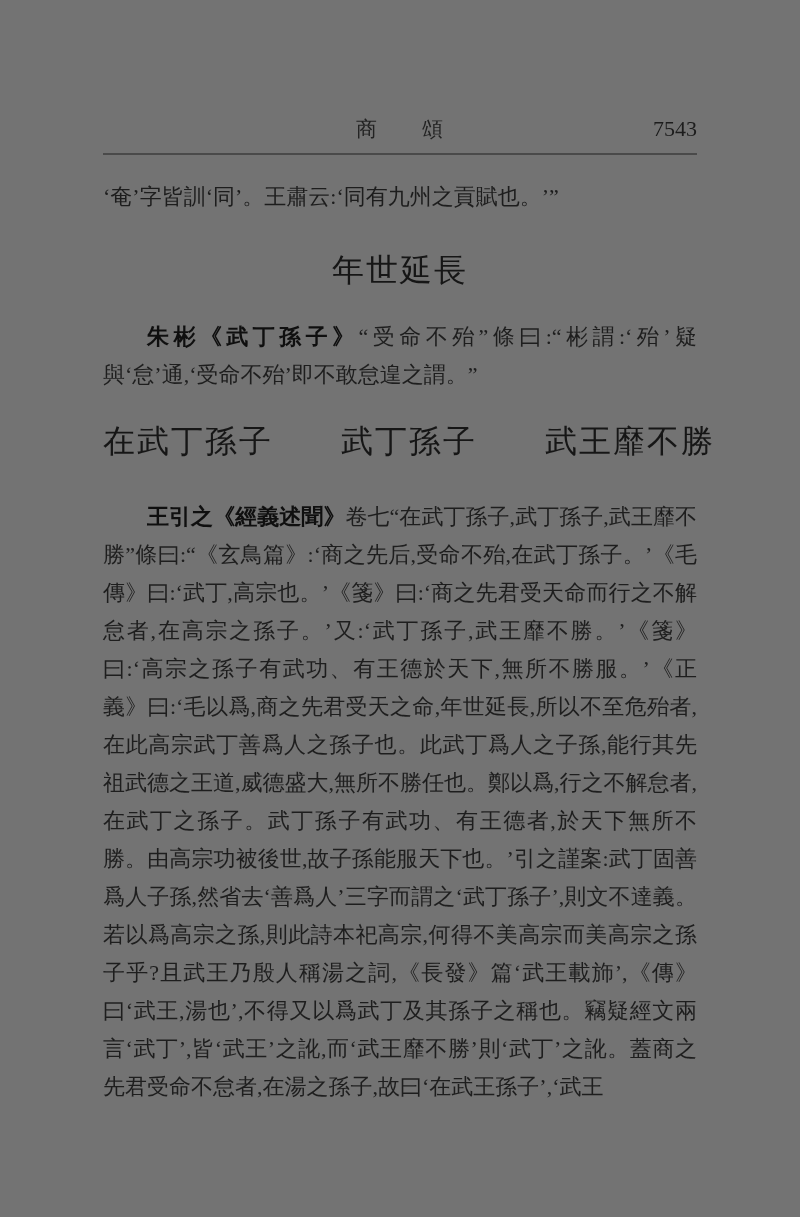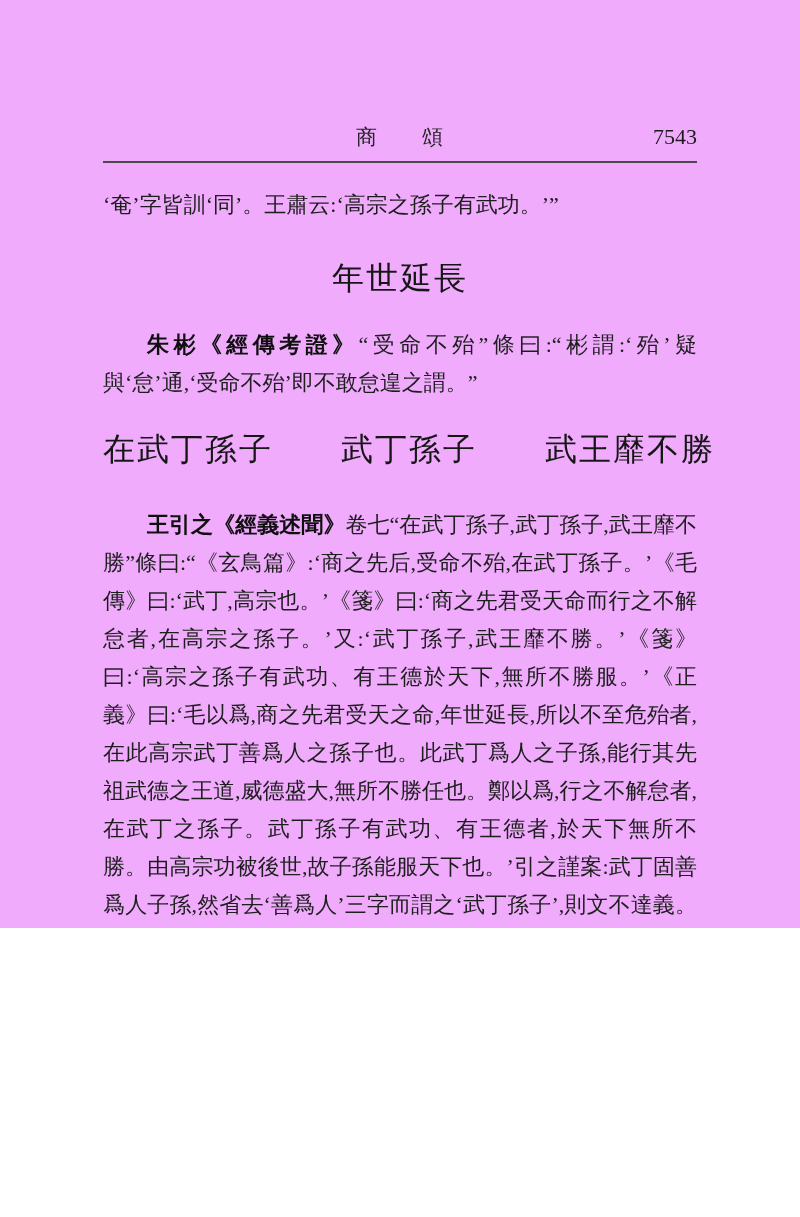--- a/index.html
+++ b/index.html
@@ -3,25 +3,25 @@
 <meta charset="utf-8">
 <style>
   html, body {
     margin: 0;
     padding: 0;
     background: #ffffff;
   }
   .page {
     position: relative;
     width: 800px;
-    height: 928px;
+    height: 1217px;
     margin: 0;
-    background: #f0abfc;
+    background: #737373;
     box-sizing: border-box;
-    padding: 12px 103px;
+    padding: 4px 103px;
     overflow: hidden;
     font-family: "Liberation Serif", "DejaVu Serif", serif;
     color: #1d1d1d;
   }
   .page-header {
     display: grid;
     grid-template-columns: 1fr auto 1fr;
     align-items: baseline;
     margin-top: 112px;
     font-size: 21px;
@@ -86,26 +86,26 @@
 
 <div class="page">
 
   <div class="page-header">
     <span class="running-title">商　　頌</span>
     <span class="page-number">7543</span>
   </div>
 
   <hr class="header-rule">
 
-  <p class="continuation">‘奄’字皆訓‘同’。王肅云:‘高宗之孫子有武功。’”</p>
+  <p class="continuation">‘奄’字皆訓‘同’。王肅云:‘同有九州之貢賦也。’”</p>
 
   <h1 class="section-title">年世延長</h1>
 
   <p class="body-para">
-    <span class="source-lead">朱彬《經傳考證》</span><span>“受命不殆”條曰:“彬謂:‘殆’疑與‘怠’通,‘受命不殆’即不敢怠遑之謂。”</span>
+    <span class="source-lead">朱彬《武丁孫子》</span><span>“受命不殆”條曰:“彬謂:‘殆’疑與‘怠’通,‘受命不殆’即不敢怠遑之謂。”</span>
   </p>
 
   <h1 class="section-title second">在武丁孫子　　武丁孫子　　武王靡不勝</h1>
 
   <p class="body-para long">
     <span class="source-lead">王引之《經義述聞》</span><span>卷七“在武丁孫子,武丁孫子,武王靡不勝”條曰:“《玄鳥篇》:‘商之先后,受命不殆,在武丁孫子。’《毛傳》曰:‘武丁,高宗也。’《箋》曰:‘商之先君受天命而行之不解怠者,在高宗之孫子。’又:‘武丁孫子,武王靡不勝。’《箋》曰:‘高宗之孫子有武功、有王德於天下,無所不勝服。’《正義》曰:‘毛以爲,商之先君受天之命,年世延長,所以不至危殆者,在此高宗武丁善爲人之孫子也。此武丁爲人之子孫,能行其先祖武德之王道,威德盛大,無所不勝任也。鄭以爲,行之不解怠者,在武丁之孫子。武丁孫子有武功、有王德者,於天下無所不勝。由高宗功被後世,故子孫能服天下也。’引之謹案:武丁固善爲人子孫,然省去‘善爲人’三字而謂之‘武丁孫子’,則文不達義。若以爲高宗之孫,則此詩本祀高宗,何得不美高宗而美高宗之孫子乎?且武王乃殷人稱湯之詞,《長發》篇‘武王載斾’,《傳》曰‘武王,湯也’,不得又以爲武丁及其孫子之稱也。竊疑經文兩言‘武丁’,皆‘武王’之訛,而‘武王靡不勝’則‘武丁’之訛。蓋商之先君受命不怠者,在湯之孫子,故曰‘在武王孫子’,‘武王</span>
   </p>
 
 </div>
 

